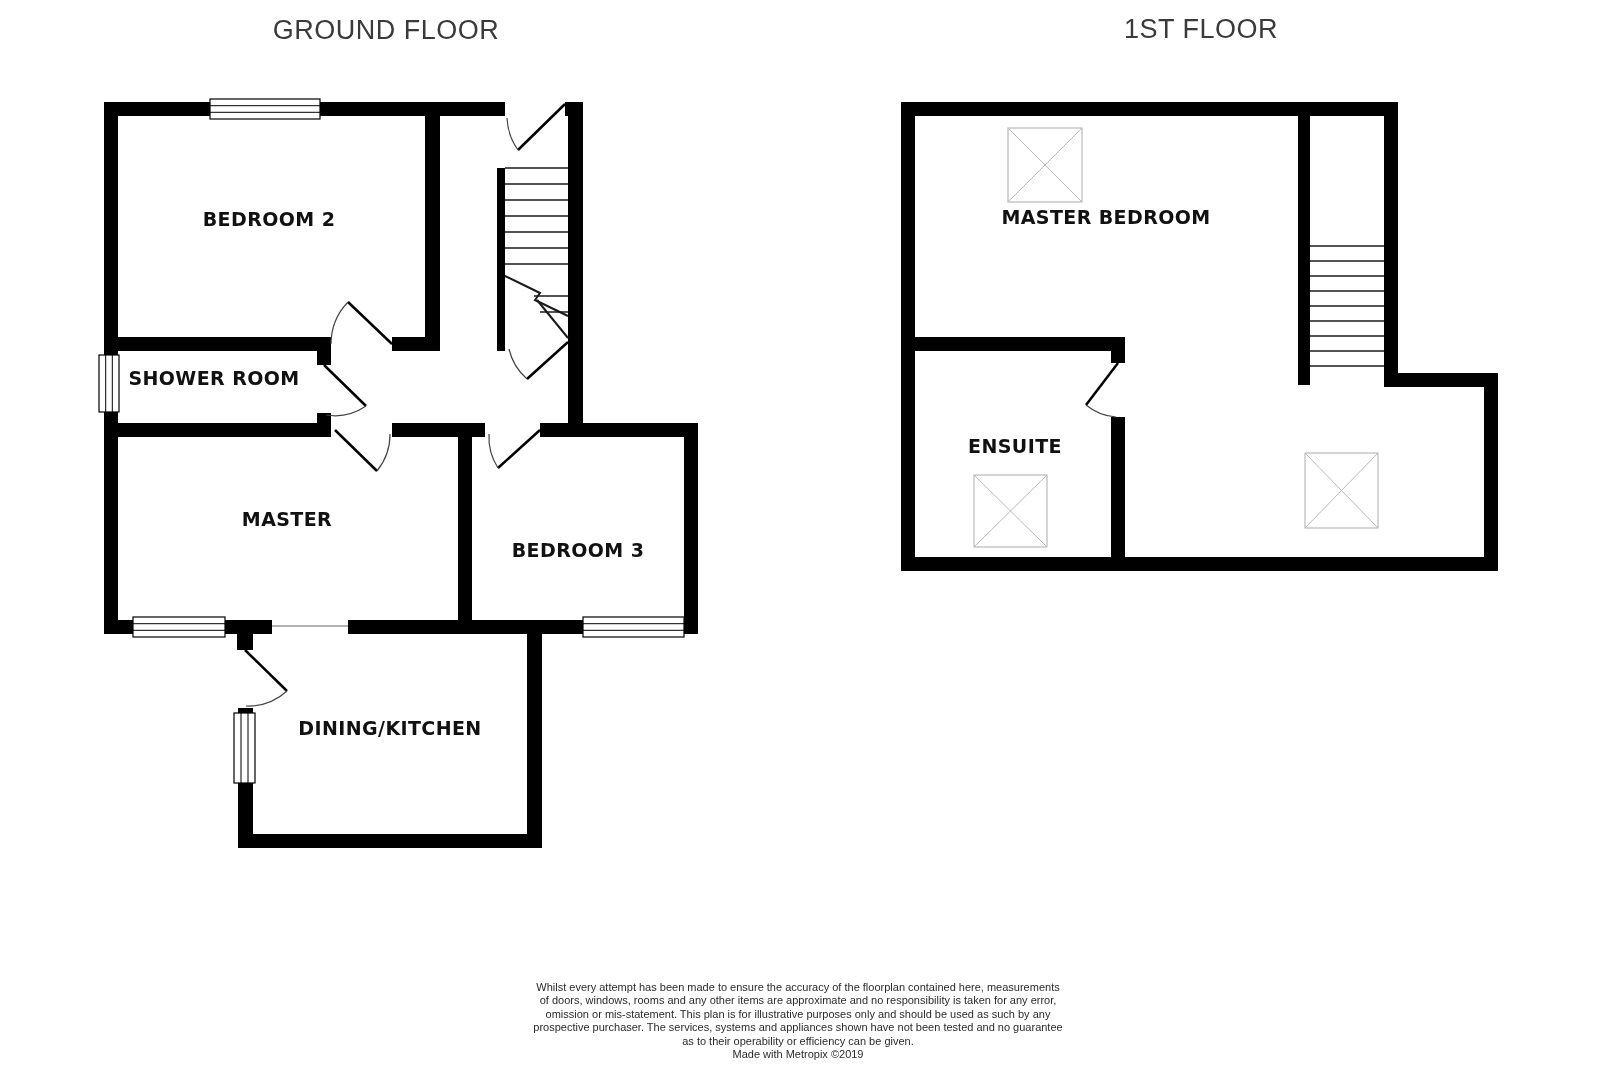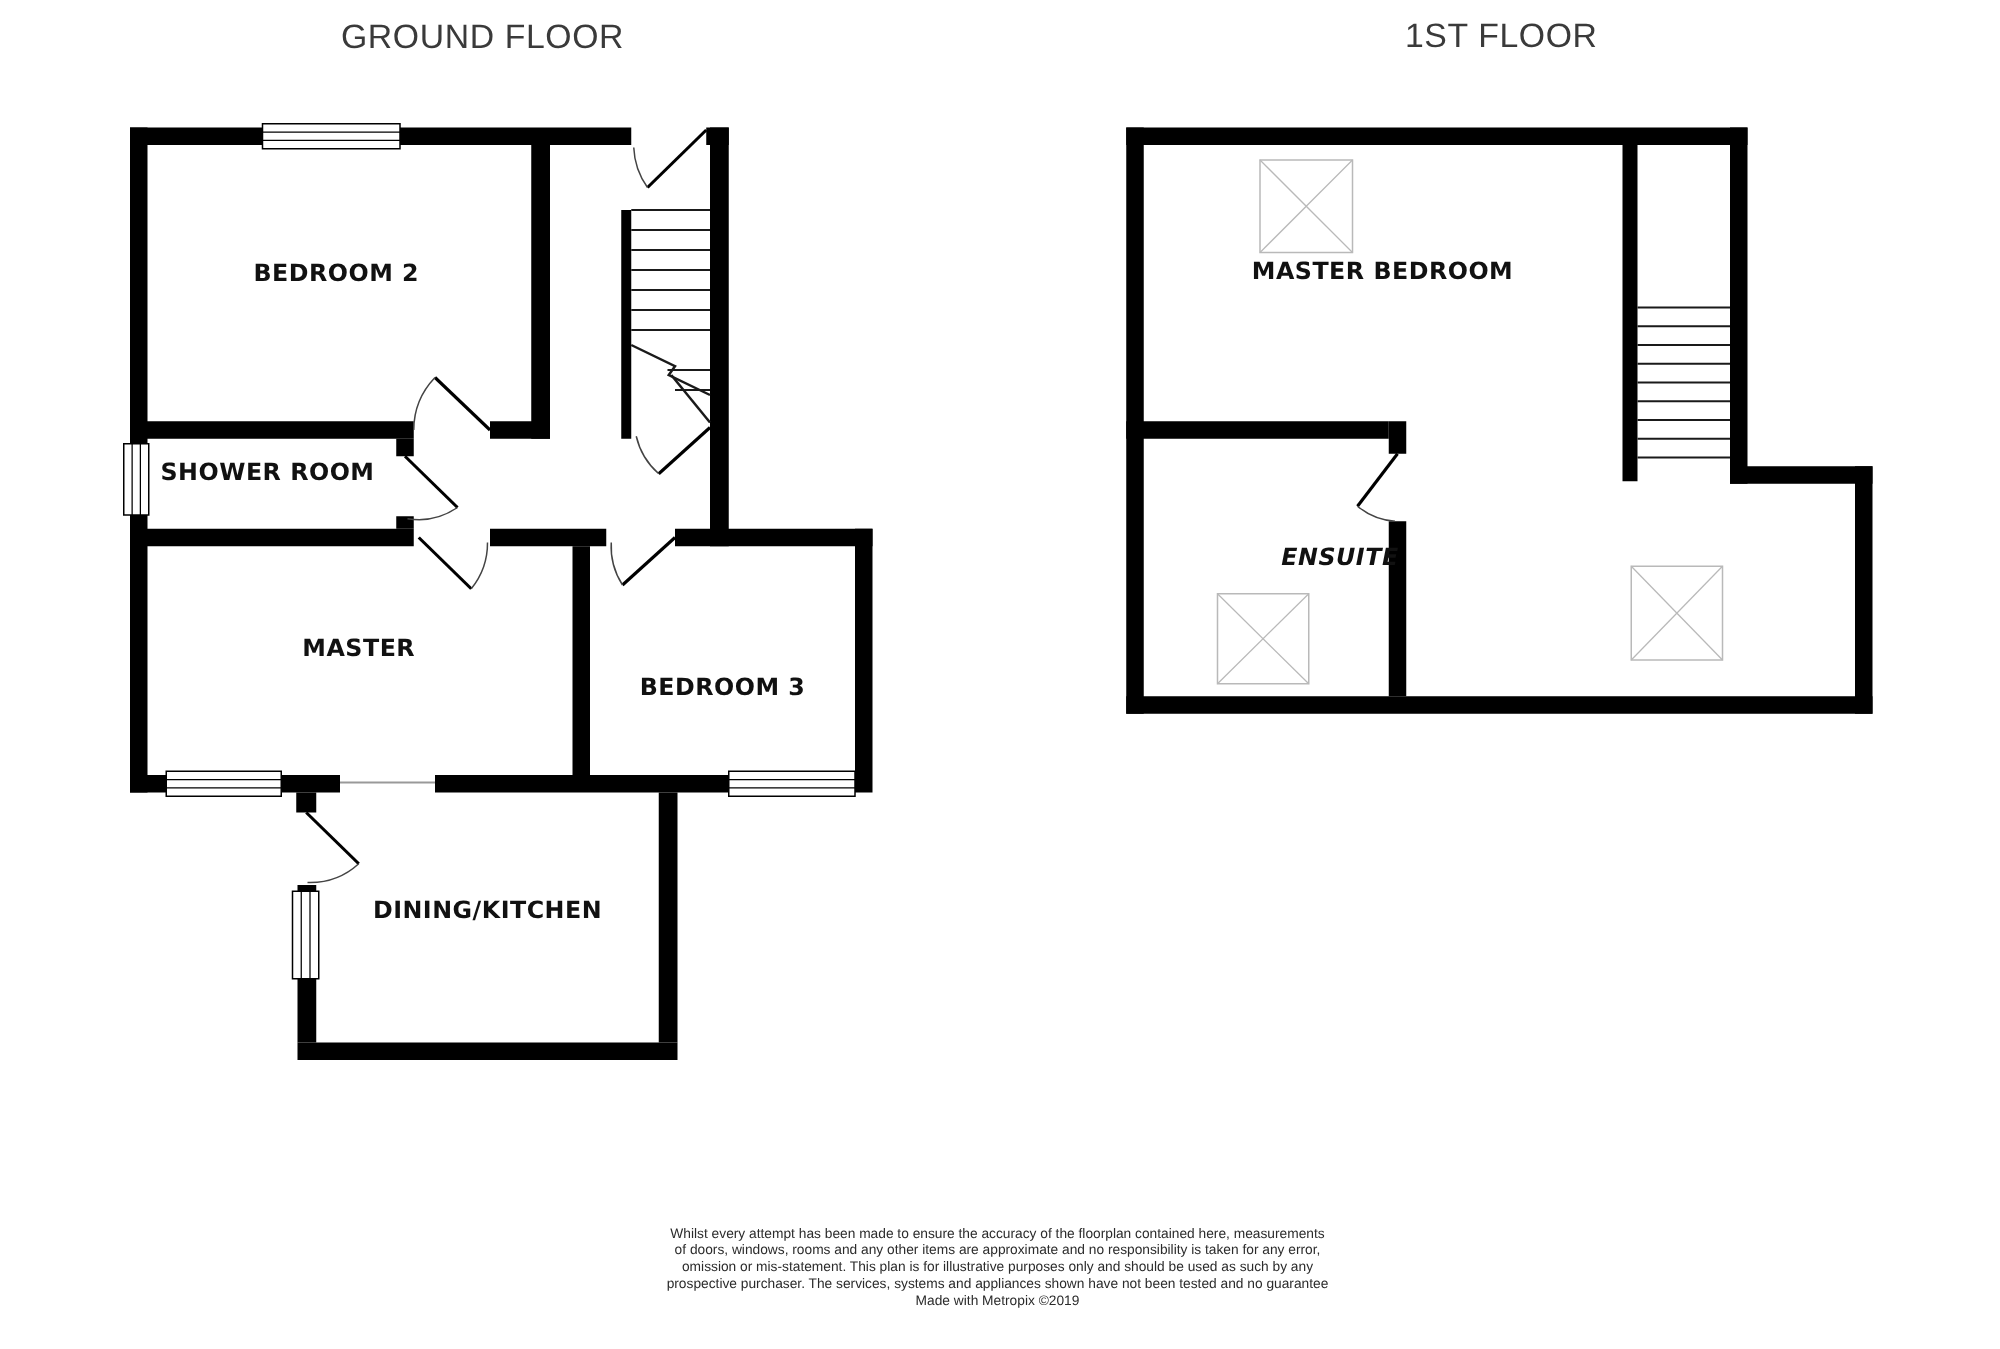--- a/index.html
+++ b/index.html
@@ -192,23 +192,24 @@
 
   <div class="floor-title" style="left:386px;top:30px;">GROUND FLOOR</div>
   <div class="floor-title" style="left:1201px;top:29px;">1ST FLOOR</div>
 
   <div class="room-label" style="left:269px;top:219px;">BEDROOM 2</div>
   <div class="room-label" style="left:214px;top:378px;">SHOWER ROOM</div>
   <div class="room-label" style="left:287px;top:519px;">MASTER</div>
   <div class="room-label" style="left:578px;top:550px;">BEDROOM 3</div>
   <div class="room-label" style="left:390px;top:728px;">DINING/KITCHEN</div>
   <div class="room-label" style="left:1106px;top:217px;">MASTER BEDROOM</div>
-  <div class="room-label" style="left:1072px;top:446px;font-style:italic;">ENSUITE</div>
+  <div class="room-label" style="left:1015px;top:446px;">ENSUITE</div>
 
   <div class="disclaimer">
     <div>Whilst every attempt has been made to ensure the accuracy of the floorplan contained here, measurements</div>
     <div>of doors, windows, rooms and any other items are approximate and no responsibility is taken for any error,</div>
     <div>omission or mis-statement. This plan is for illustrative purposes only and should be used as such by any</div>
     <div>prospective purchaser. The services, systems and appliances shown have not been tested and no guarantee</div>
+    <div>as to their operability or efficiency can be given.</div>
     <div>Made with Metropix ©2019</div>
   </div>
 
 </div>
 
 </body></html>

